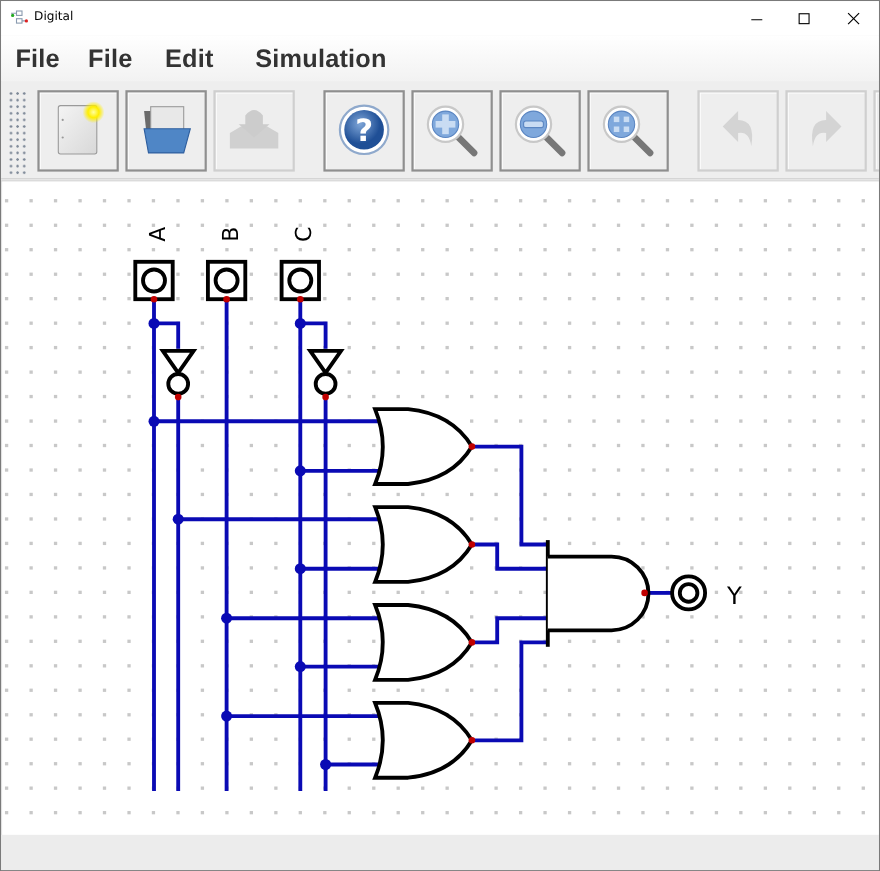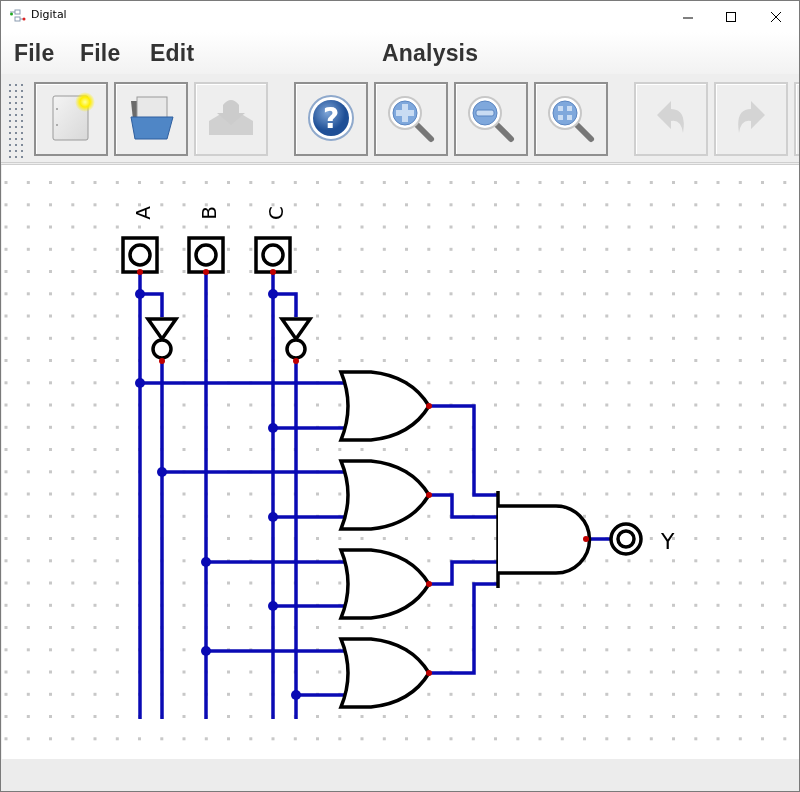--- a/index.html
+++ b/index.html
@@ -51,21 +51,21 @@
           <line x1="1" y1="1" x2="11" y2="11" stroke="#000"></line>
           <line x1="11" y1="1" x2="1" y2="11" stroke="#000"></line>
         </svg>
     </div>
   </div>
 
   <div class="menubar">
     <span class="menu-item" style="left:13px;">File</span>
     <span class="menu-item" style="left:79px;">File</span>
     <span class="menu-item" style="left:149px;">Edit</span>
-    <span class="menu-item" style="left:381px;">Analysis</span>
+    <span class="menu-item" style="left:231px;">Simulation</span>
   </div>
 
   <div class="toolbar">
     <div class="grip"></div>
 
     <div class="tb-btn" style="left:33px;">
       <svg width="56" height="56" viewBox="0 0 56 56">
         <defs>
             <linearGradient id="pg" x1="0" y1="0" x2="1" y2="1">
               <stop offset="0" stop-color="#f4f4f4"></stop>

